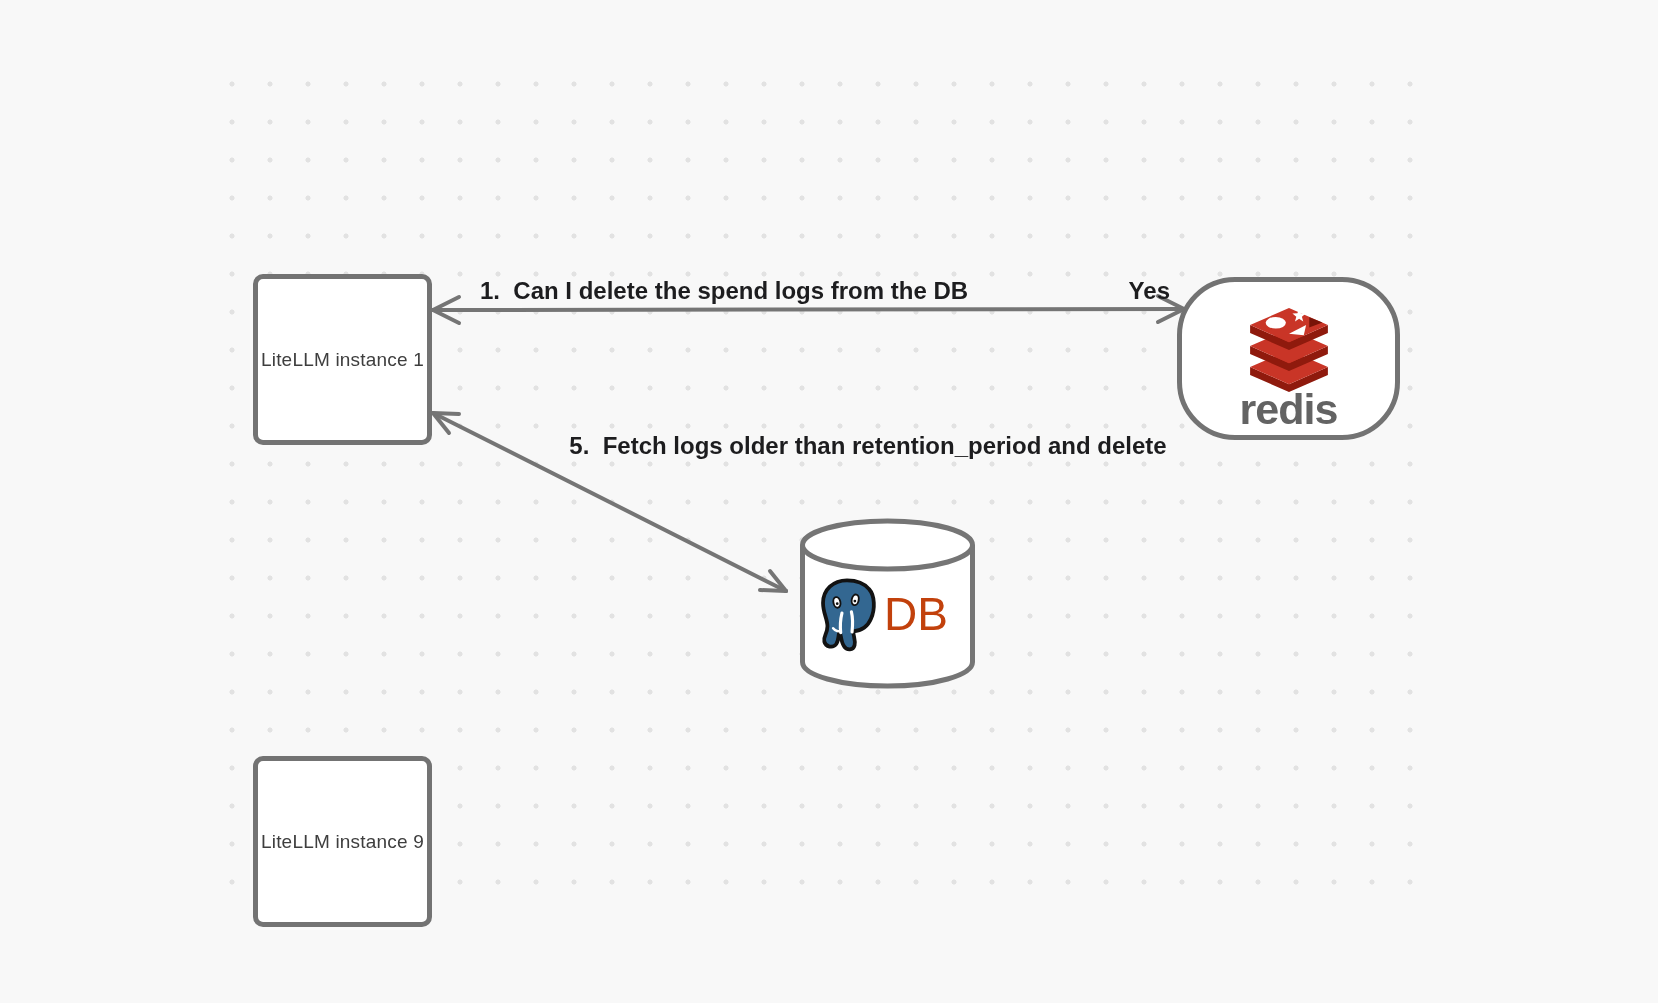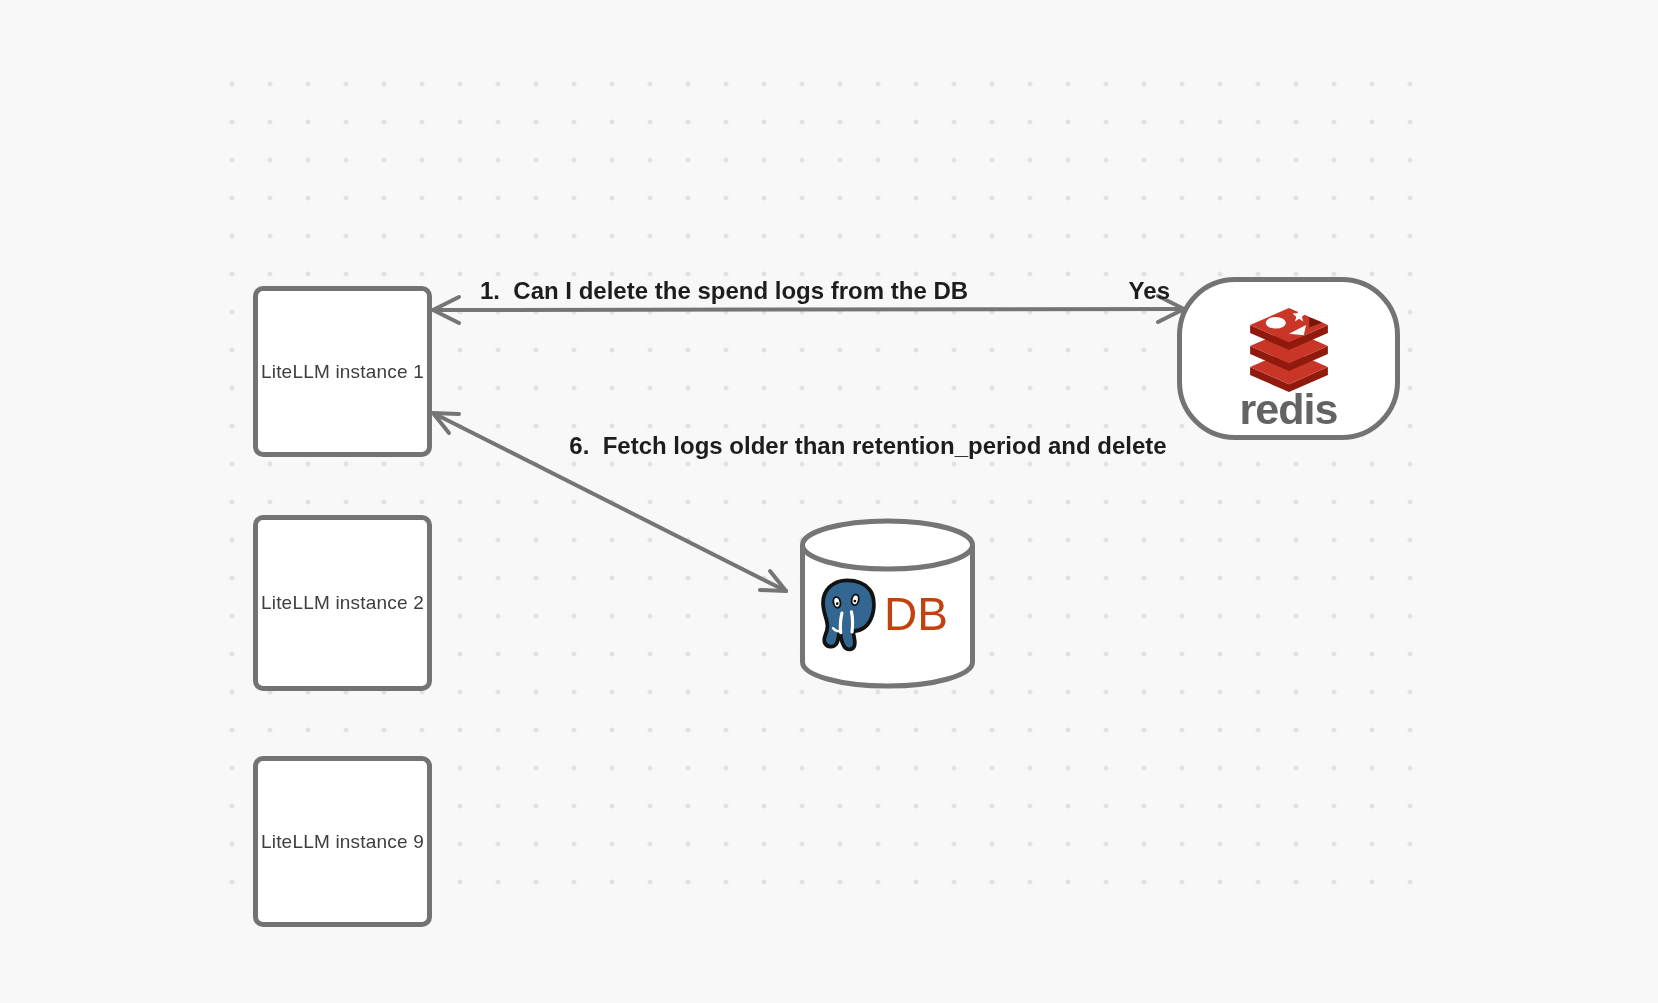--- a/index.html
+++ b/index.html
@@ -20,21 +20,21 @@
 
   .node-box{
     position:absolute;left:253px;width:179px;height:171px;
     background:#ffffff;border:5px solid #737373;border-radius:10px;
     box-sizing:border-box;
     display:flex;align-items:center;justify-content:center;
   }
   .node-box .node-label{
     font-size:19px;color:#3e3e3e;letter-spacing:0.2px;
   }
-  #instance1{top:286px;}
+  #instance1{top:274px;}
   #instance2{top:515px;height:176px;}
   #instance3{top:756px;}
 
   .redis-node{
     position:absolute;left:1177px;top:277px;width:223px;height:163px;
     background:#ffffff;border:5px solid #737373;border-radius:58px;
     box-sizing:border-box;
     display:flex;flex-direction:column;align-items:center;justify-content:flex-start;
     padding-top:26px;
   }
@@ -86,23 +86,20 @@
       <line x1="433" y1="413" x2="449" y2="433"></line>
       <line x1="433" y1="413" x2="459" y2="414"></line>
       <line x1="786" y1="591" x2="760" y2="590"></line>
       <line x1="786" y1="591" x2="770" y2="571"></line>
     </g>
   </svg>
 
   <div class="node-box" id="instance1">
     <span class="node-label">LiteLLM instance 1</span>
   </div>
-  <div class="node-box" id="instance2">
-    <span class="node-label">LiteLLM instance 2</span>
-  </div>
   <div class="node-box" id="instance3">
     <span class="node-label">LiteLLM instance 9</span>
   </div>
 
   <div class="redis-node">
     <svg width="78" height="84" viewBox="0 0 100 108">
 
       <g>
         <path d="M0,76 L50,98 L100,76 L100,86 L50,108 L0,86 Z" fill="#8f1a0d"></path>
         <path d="M50,54 L100,76 L50,98 L0,76 Z" fill="#c93527"></path>
@@ -141,15 +138,15 @@
       <circle cx="44.5" cy="47" r="2.2" fill="#121212"></circle>
       <circle cx="72.5" cy="43" r="2.2" fill="#121212"></circle>
     </svg>
     <span class="db-label">DB</span>
   </div>
 
   <div class="flow-label" id="flow1-row">
     <span>1.  Can I delete the spend logs from the DB</span>
     <span>Yes</span>
   </div>
-  <div class="flow-label" id="flow2-label">6.  Fetch logs older than retention_period and delete</div>
+  <div class="flow-label" id="flow2-label">5.  Fetch logs older than retention_period and delete</div>
 
 </div>
 
 </body></html>

